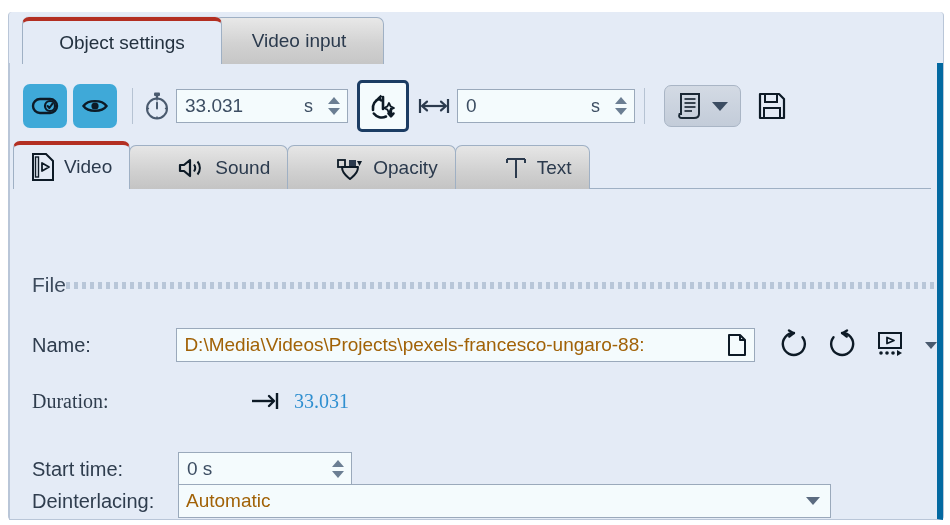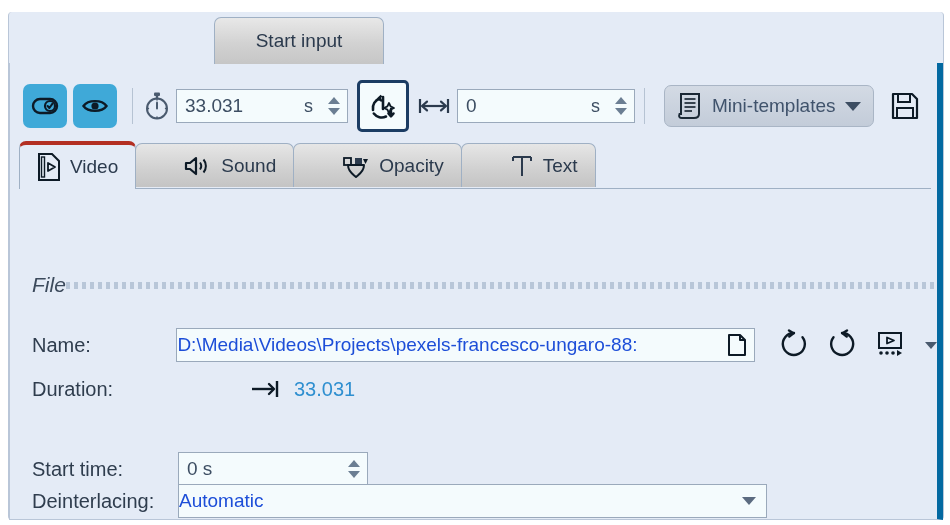--- a/index.html
+++ b/index.html
@@ -185,24 +185,24 @@
   .save-btn {
     margin-left: 14px;
     display: flex; align-items: center; justify-content: center;
     width: 34px; height: 34px;
     cursor: pointer;
   }
 
   
   .subtabs {
     position: absolute;
-    left: 9px; top: 78px;
+    left: 3px; top: 78px;
     height: 48px;
     display: flex;
-    align-items: center;
+    align-items: flex-end;
   }
   .subtab {
     height: 44px;
     display: flex;
     align-items: center;
     gap: 9px;
     padding: 0 17px;
     border: 1px solid #9fb0c4;
     border-bottom: none;
     border-radius: 7px 7px 0 0;
@@ -229,21 +229,20 @@
     background: #9fb0c4;
   }
 
   
   .group-head {
     position: absolute;
     left: 22px; top: 210px;
     width: 905px;
     display: flex;
     align-items: center;
-    font-style: italic;
   }
   .group-head .title {
     font-size: 21px;
     color: #3c4a5c;
   }
   .dots {
     flex: 1;
     height: 7px;
     background-image: repeating-linear-gradient(90deg,#b8c6d8 0px,#b8c6d8 4px,transparent 4px,transparent 8px);
   }
@@ -256,36 +255,37 @@
     align-items: center;
     height: 36px;
   }
   .row .label {
     font-size: 20px;
     color: #2f3d4e;
     width: 146px;
     white-space: nowrap;
   }
   #row-name { top: 264px; width: 905px; }
-  #row-duration { top: 308px; width: 600px; }
+  #row-duration { top: 320px; width: 600px; font-family: Liberation Serif, serif; }
   #row-start { top: 372px; width: 600px; margin-top: 16px; }
   #row-deint { top: 420px; width: 905px; }
 
   .text-input {
     background: #f4fbfd;
     border: 1px solid #9aa9bb;
     height: 34px;
     display: flex;
     align-items: center;
     position: relative;
     overflow: hidden;
   }
   .text-input .txt {
     font-size: 19px;
-    color: #1d4ed8;
+    color: #a16207;
+    padding-left: 7px;
     white-space: nowrap;
     overflow: hidden;
     flex: 1;
   }
   #name-input { width: 585px; }
   .folder-btn {
     width: 34px; height: 32px;
     display: flex; align-items: center; justify-content: center;
     cursor: pointer;
     flex: 0 0 auto;
@@ -303,40 +303,43 @@
     font-size: 20px;
     color: #2f8fd0;
     margin-left: 10px;
   }
   .arrow-end {
     margin-left: 72px;
     width: 34px; height: 22px;
     display: flex; align-items: center;
   }
 
-  #start-input { width: 190px; }
-  #deint-input { width: 589px; align-items: center; }
+  #start-input { width: 174px; }
+  #deint-input { width: 653px; align-items: center; }
   .combo-caret {
     width: 0; height: 0;
     border-left: 7px solid transparent;
     border-right: 7px solid transparent;
     border-top: 8px solid #5b6b80;
     margin-right: 10px;
   }
 </style>
 </head>
 <body>
 
 <div id="app">
 
   <div class="panel-frame"></div>
 
   <div class="tabstrip">
+    <div class="tab active" id="tab-object">
+      <span>Object settings</span>
+    </div>
     <div class="tab inactive" id="tab-manual">
-      <span>Start input</span>
+      <span>Video input</span>
     </div>
   </div>
 
   <div class="content">
 
     <div class="toolbar">
 
       <div class="toggle-btn">
         <svg width="28" height="22" viewBox="0 0 28 22">
           <rect x="2" y="4" width="24" height="14" rx="7" fill="none" stroke="#0d1a26" stroke-width="2.4"></rect>
@@ -409,21 +412,20 @@
       <div class="vsep"></div>
 
       <div class="mini-btn">
         <svg width="26" height="28" viewBox="0 0 26 28">
           <path d="M4 2 H22 V22 C22 25, 20 26, 17 26 H5 C2.5 26, 1.5 24.5, 2.5 22 H4 Z" fill="none" stroke="#1a2835" stroke-width="2"></path>
           <line x1="7.5" y1="7" x2="18.5" y2="7" stroke="#1a2835" stroke-width="1.7"></line>
           <line x1="7.5" y1="11" x2="18.5" y2="11" stroke="#1a2835" stroke-width="1.7"></line>
           <line x1="7.5" y1="15" x2="18.5" y2="15" stroke="#1a2835" stroke-width="1.7"></line>
           <line x1="7.5" y1="19" x2="15" y2="19" stroke="#1a2835" stroke-width="1.7"></line>
         </svg>
-        <span class="lbl">Mini-templates</span>
         <span class="caret"></span>
       </div>
 
       <div class="save-btn">
         <svg width="30" height="30" viewBox="0 0 30 30">
           <path d="M3 3 H22 L27 8 V27 H3 Z" fill="none" stroke="#0d1a26" stroke-width="2.2" stroke-linejoin="round"></path>
           <rect x="8" y="3" width="12" height="8" fill="none" stroke="#0d1a26" stroke-width="2"></rect>
           <rect x="7" y="17" width="16" height="10" fill="none" stroke="#0d1a26" stroke-width="2"></rect>
         </svg>
       </div>

